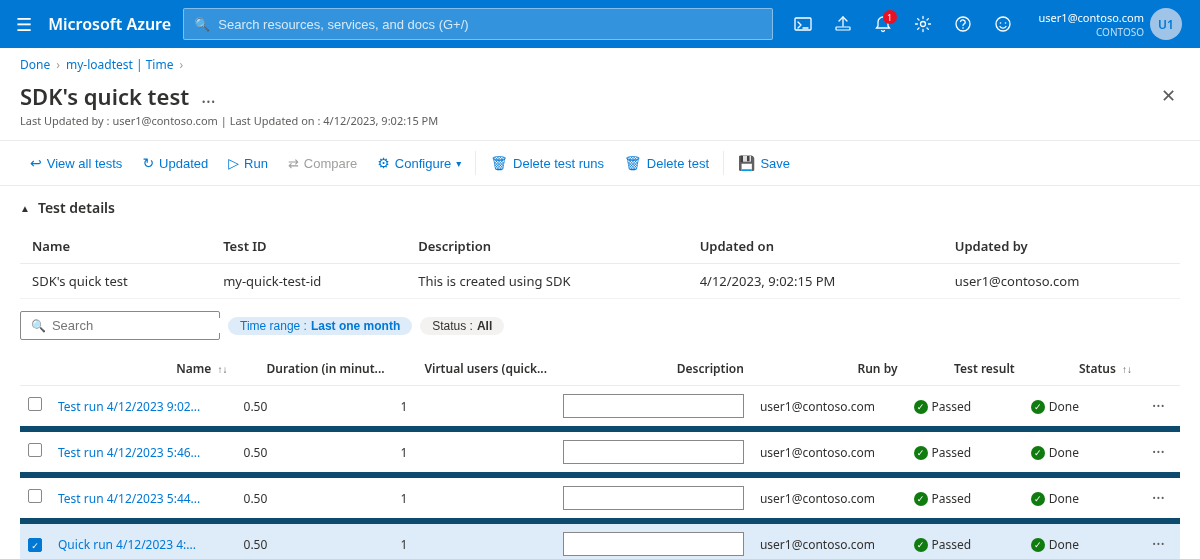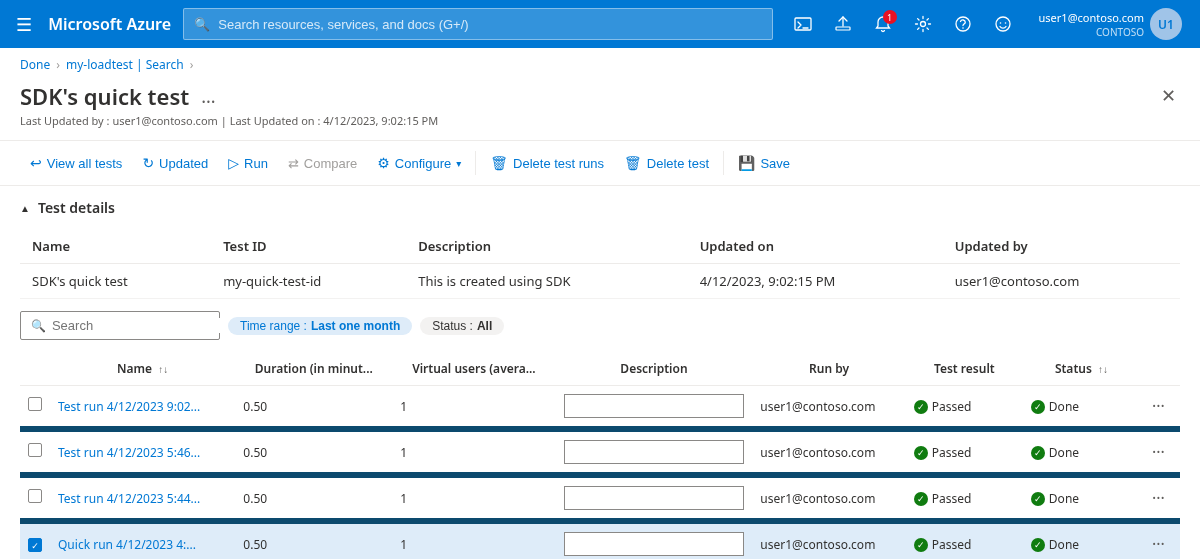--- a/index.html
+++ b/index.html
@@ -96,21 +96,21 @@
     .filter-chip {
       display: flex; align-items: center; gap: 4px; padding: 2px 12px;
       border-radius: 16px; font-size: 12px; cursor: pointer; border: none;
     }
     .filter-chip.blue { background: #deecf9; color: #0078d4; }
     .filter-chip.gray { background: #f3f2f1; color: #323130; }
 
     
     .runs-table { width: 100%; border-collapse: collapse; }
     .runs-table th {
-      text-align: center; font-weight: 600; font-size: 12px; padding: 8px 8px;
+      text-align: right; font-weight: 600; font-size: 12px; padding: 8px 8px;
       color: #323130; border-bottom: 1px solid #edebe9;
     }
     .runs-table td { padding: 8px 8px; font-size: 12px; color: #323130; border-bottom: 6px solid #0c4a6e; }
     .runs-table tr.selected td { background: #deecf9; }
     .sort-icon { font-size: 10px; color: #605e5c; margin-left: 3px; }
     .run-link { color: #0078d4; text-decoration: none; cursor: pointer; }
     .status-badge {
       display: inline-flex; align-items: center; gap: 4px; font-size: 12px;
     }
     .status-dot { width: 14px; height: 14px; border-radius: 50%; display: flex; align-items: center; justify-content: center; font-size: 9px; }
@@ -193,21 +193,21 @@
       <span style="font-size:11px;color:#fff;">user1@contoso.com</span>
       <span style="font-size:10px;color:rgba(255,255,255,0.75);">CONTOSO</span>
     </div>
     <div class="topnav-avatar">U1</div>
   </div>
 </nav>
 
 <div class="breadcrumb">
   <a>Done</a>
   <span class="breadcrumb-sep">›</span>
-  <a>my-loadtest | Search</a>
+  <a>my-loadtest | Time</a>
   <span class="breadcrumb-sep">›</span>
 </div>
 
 <div class="page-header">
   <div class="page-title-row">
     <h1 class="page-title">SDK's quick test</h1>
     <span class="page-title-menu">...</span>
     <button class="close-btn" style="border:none;background:none;margin-left:auto;font-size:18px;cursor:pointer;color:#605e5c;">✕</button>
   </div>
   <div class="page-subtitle">Last Updated by : user1@contoso.com | Last Updated on : 4/12/2023, 9:02:15 PM</div>
@@ -296,21 +296,21 @@
 
   <table class="runs-table">
     <thead>
       <tr>
         <th class="checkbox-cell"></th>
         <th class="col-name">
           <span>Name</span>
           <span class="sort-icon">↑↓</span>
         </th>
         <th class="col-dur">Duration (in minut...</th>
-        <th class="col-vu">Virtual users (avera...</th>
+        <th class="col-vu">Virtual users (quick...</th>
         <th class="col-desc">Description</th>
         <th class="col-runby">Run by</th>
         <th class="col-result">Test result</th>
         <th class="col-status">
           <span>Status</span>
           <span class="sort-icon">↑↓</span>
         </th>
         <th class="col-more"></th>
       </tr>
     </thead>

